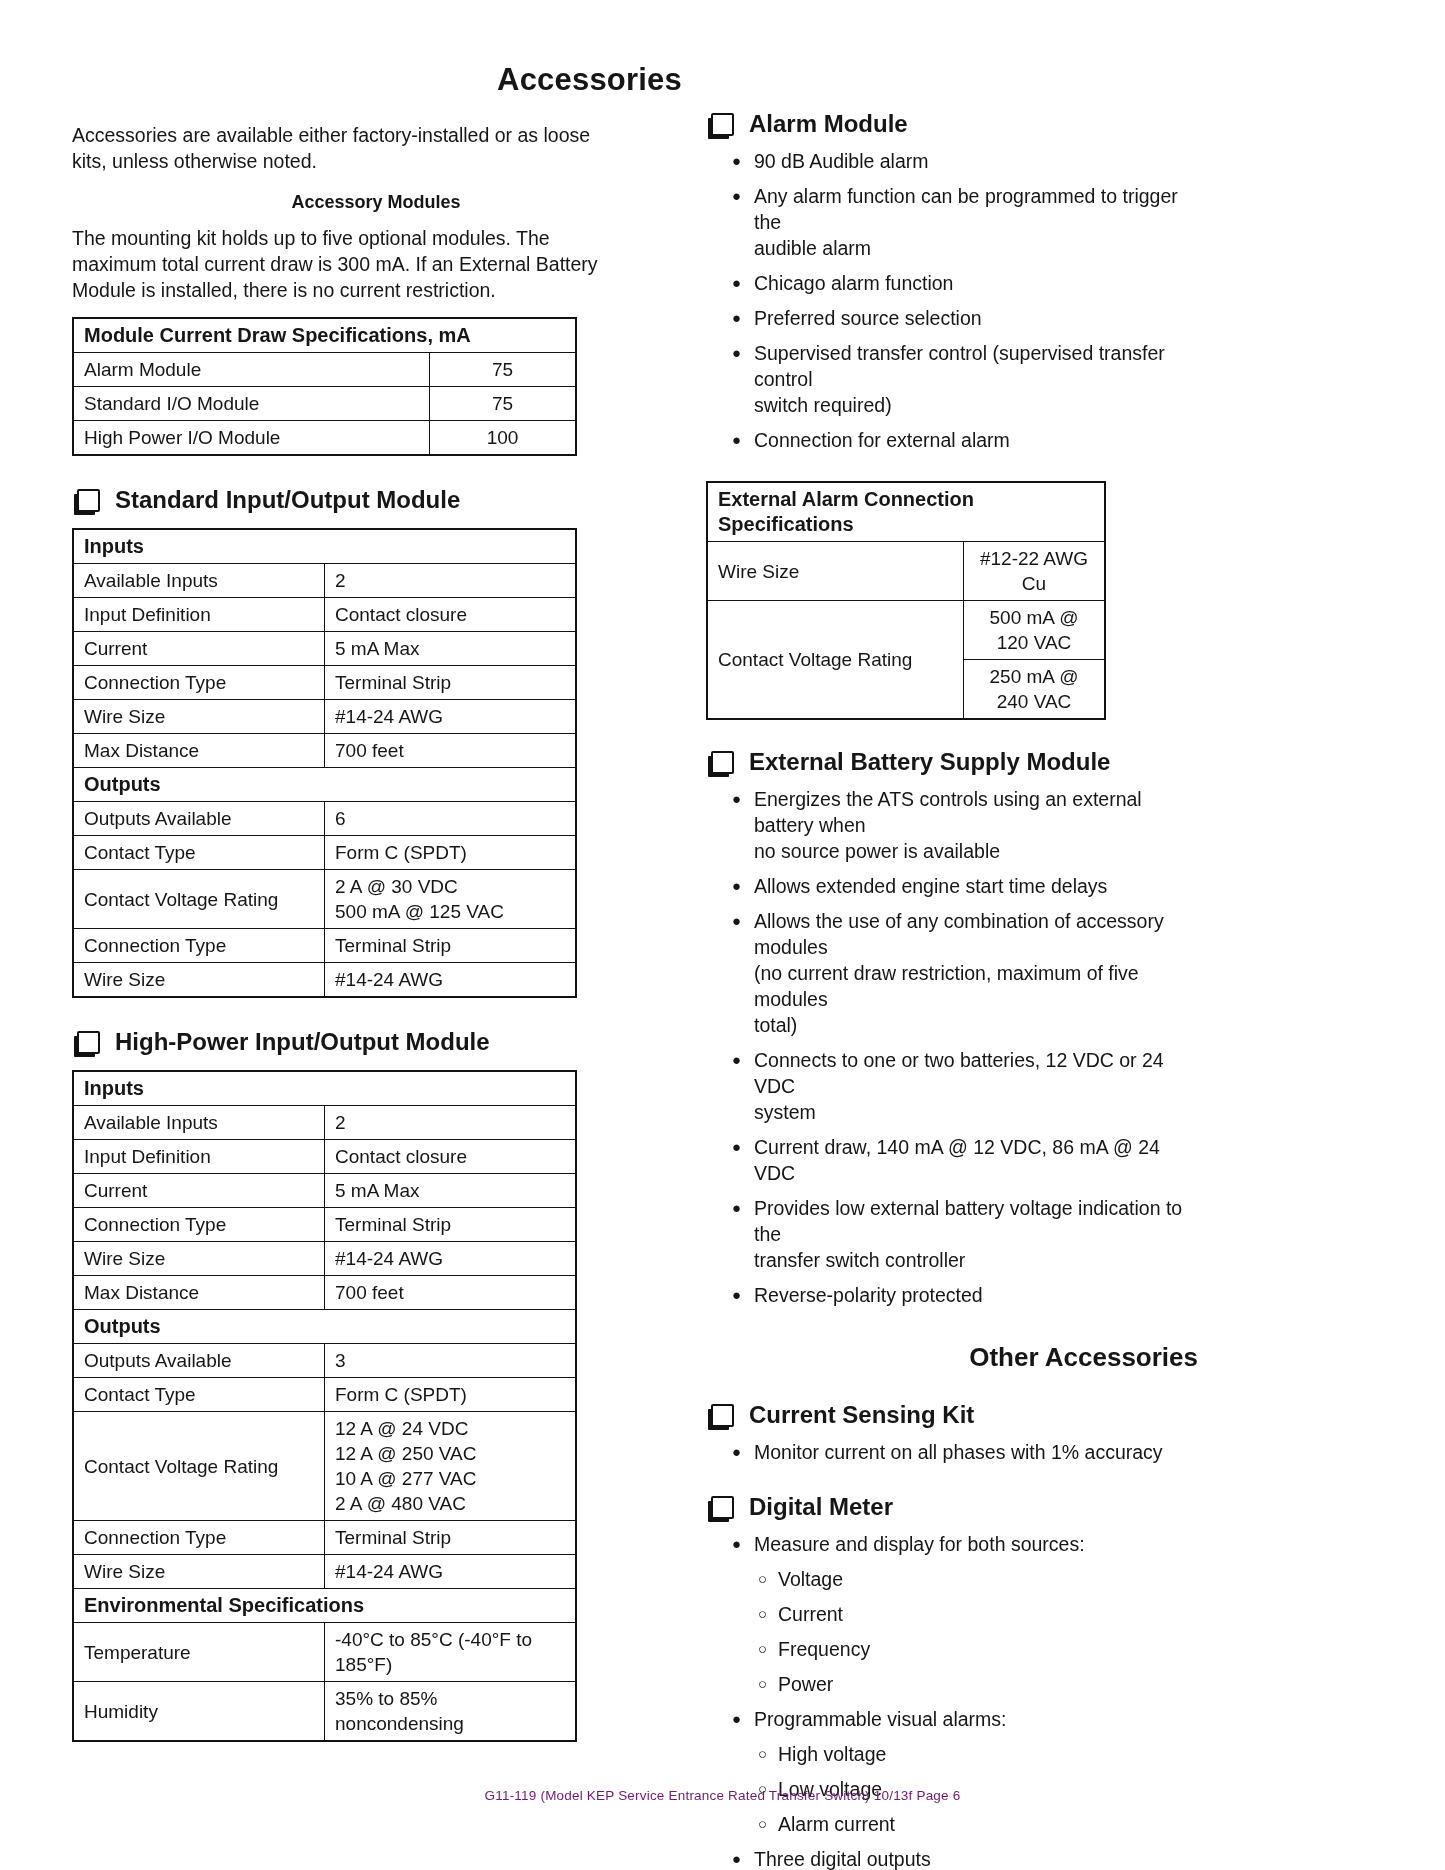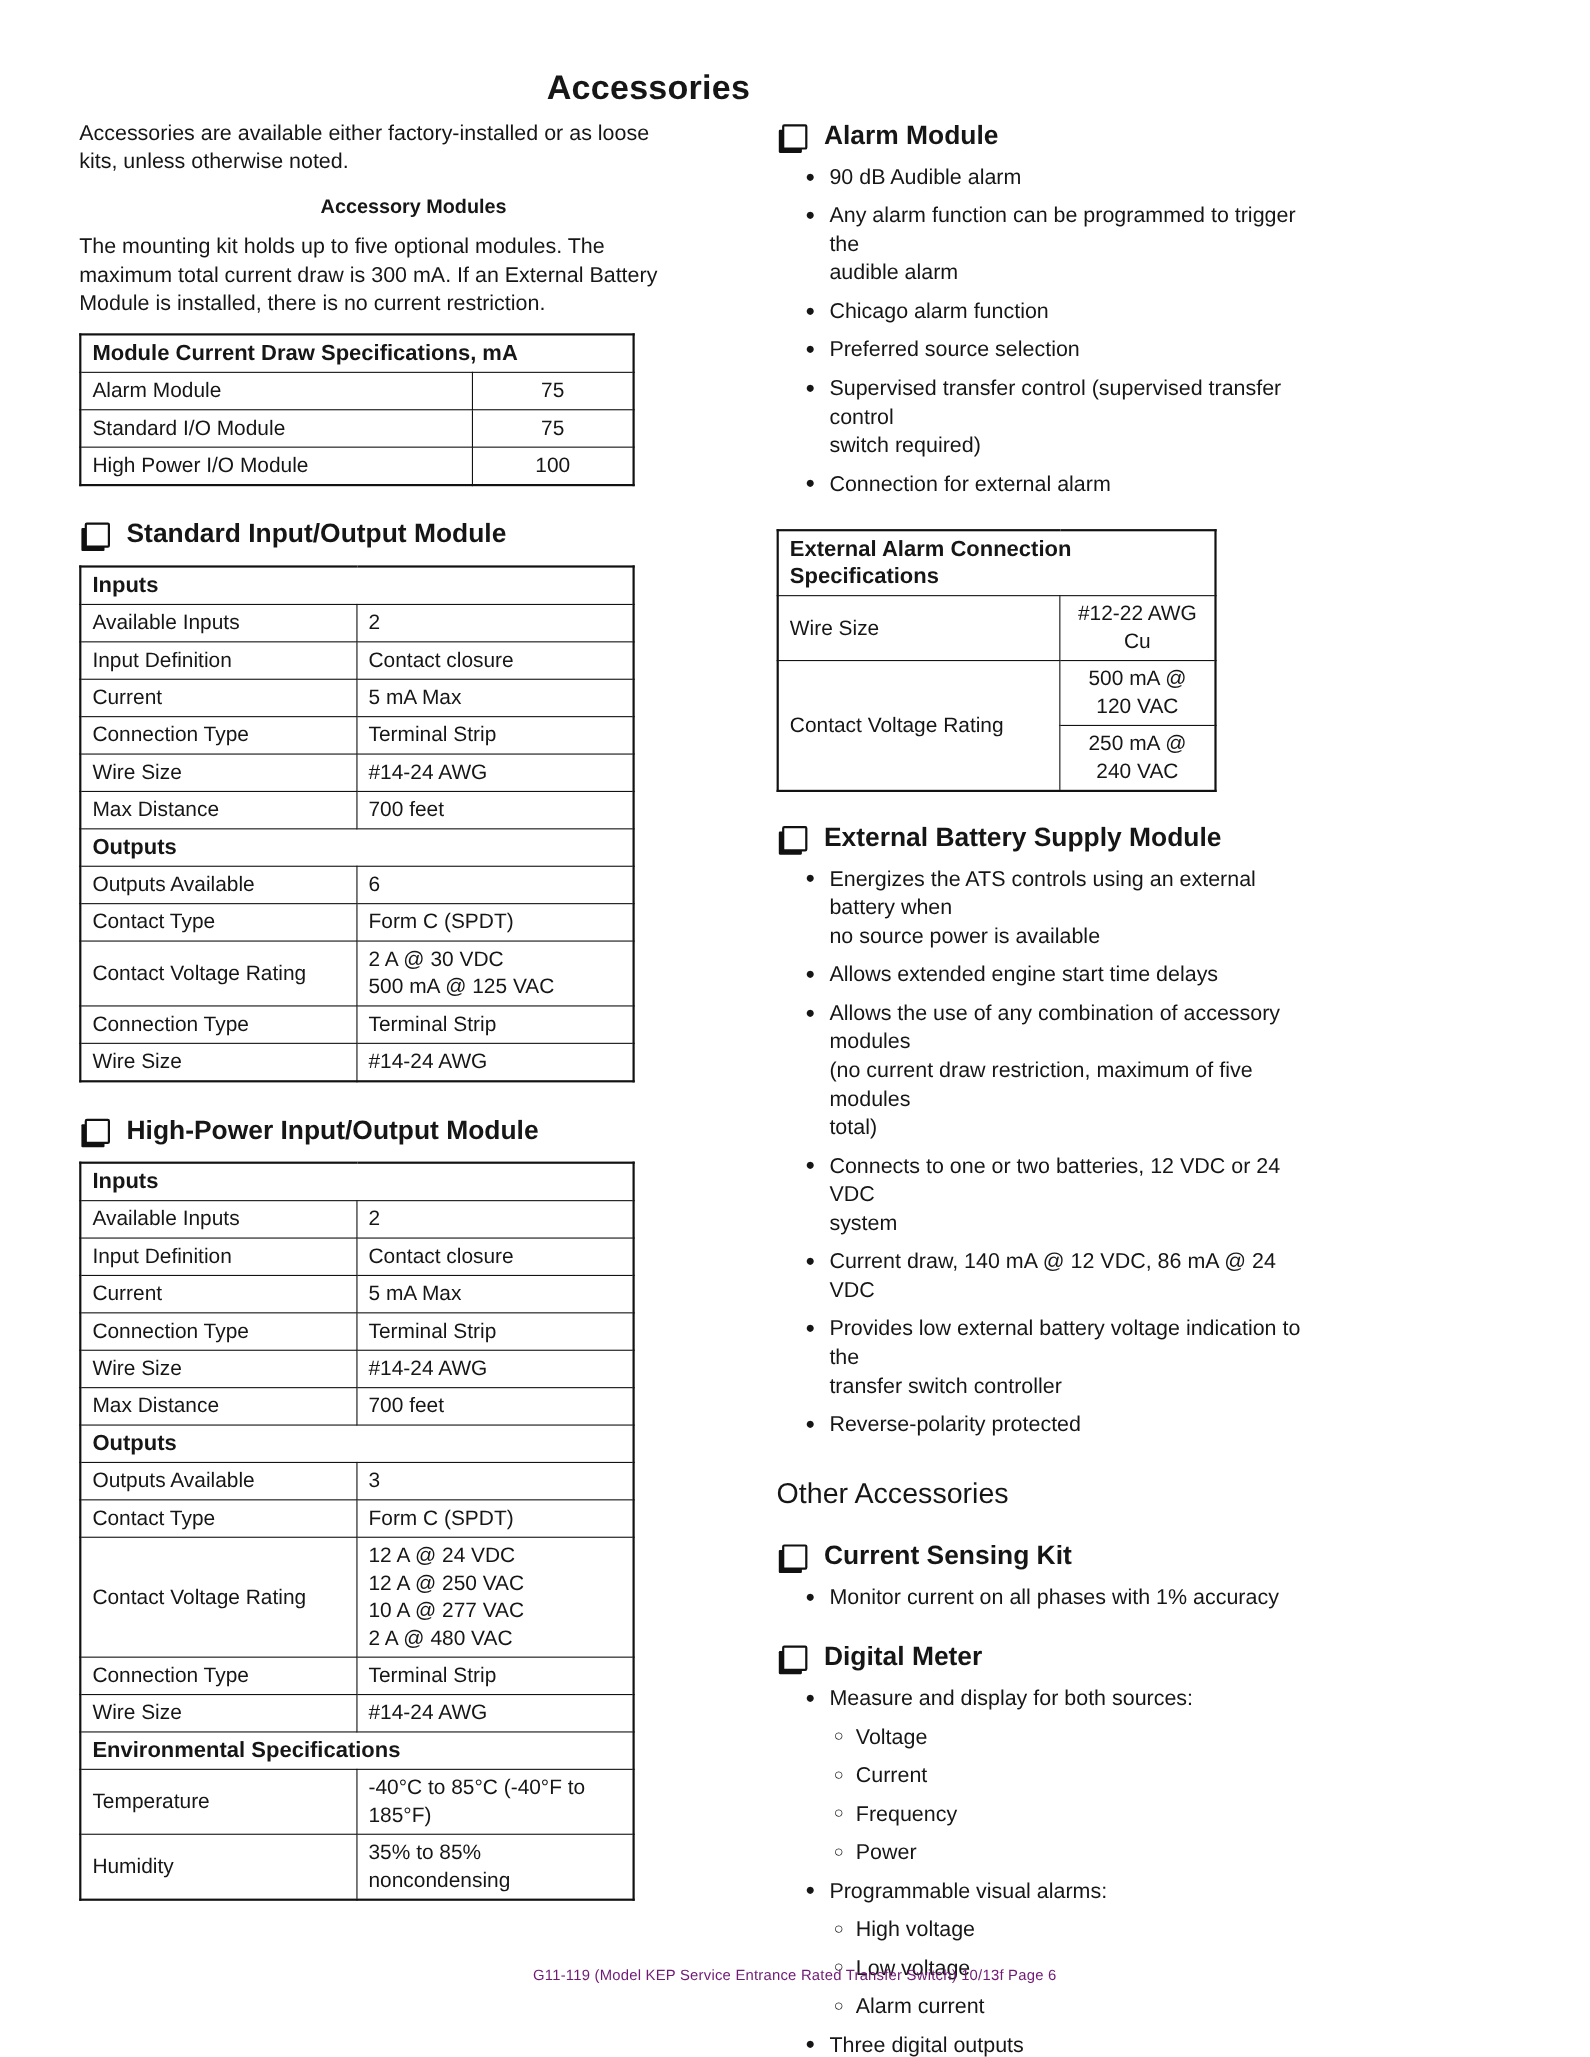--- a/index.html
+++ b/index.html
@@ -9,25 +9,25 @@
     background:#ffffff;
     font-family:"Liberation Sans", sans-serif;
     color:#161616;
     overflow:hidden;
     padding-left:12px;
   }
   .h1{
     position:absolute;left:72px;top:62px;width:1035px;
     text-align:center;font-size:31px;font-weight:bold;letter-spacing:.2px;
   }
-  .col-left{position:absolute;left:72px;top:108px;width:608px;}
+  .col-left{position:absolute;left:72px;top:122px;width:608px;}
   .col-right{position:absolute;left:706px;top:108px;width:492px;}
   .body-text{font-size:19.5px;line-height:26px;white-space:pre-line;margin:0 0 6px 0;}
   .h2{font-size:18px;font-weight:bold;text-align:center;margin:18px 0 12px 0;}
-  .h2-right{font-size:26px;font-weight:normal;text-align:left;margin:34px 0 18px 0;}
+  .h2-right{font-size:26px;font-weight:bold;text-align:right;margin:34px 0 18px 0;}
   .h3{
     display:flex;align-items:center;gap:15px;
     font-size:24px;font-weight:bold;margin:30px 0 14px 2px;
   }
   .col-right .h3{margin:28px 0 10px 2px;}
   .col-right .h3.first{margin-top:2px;}
   .cbx{
     flex:0 0 auto;width:19px;height:19px;background:#fff;
     border:2.5px solid #111;border-radius:2px;
     box-shadow:-4px 4px 0 -1px #111;

